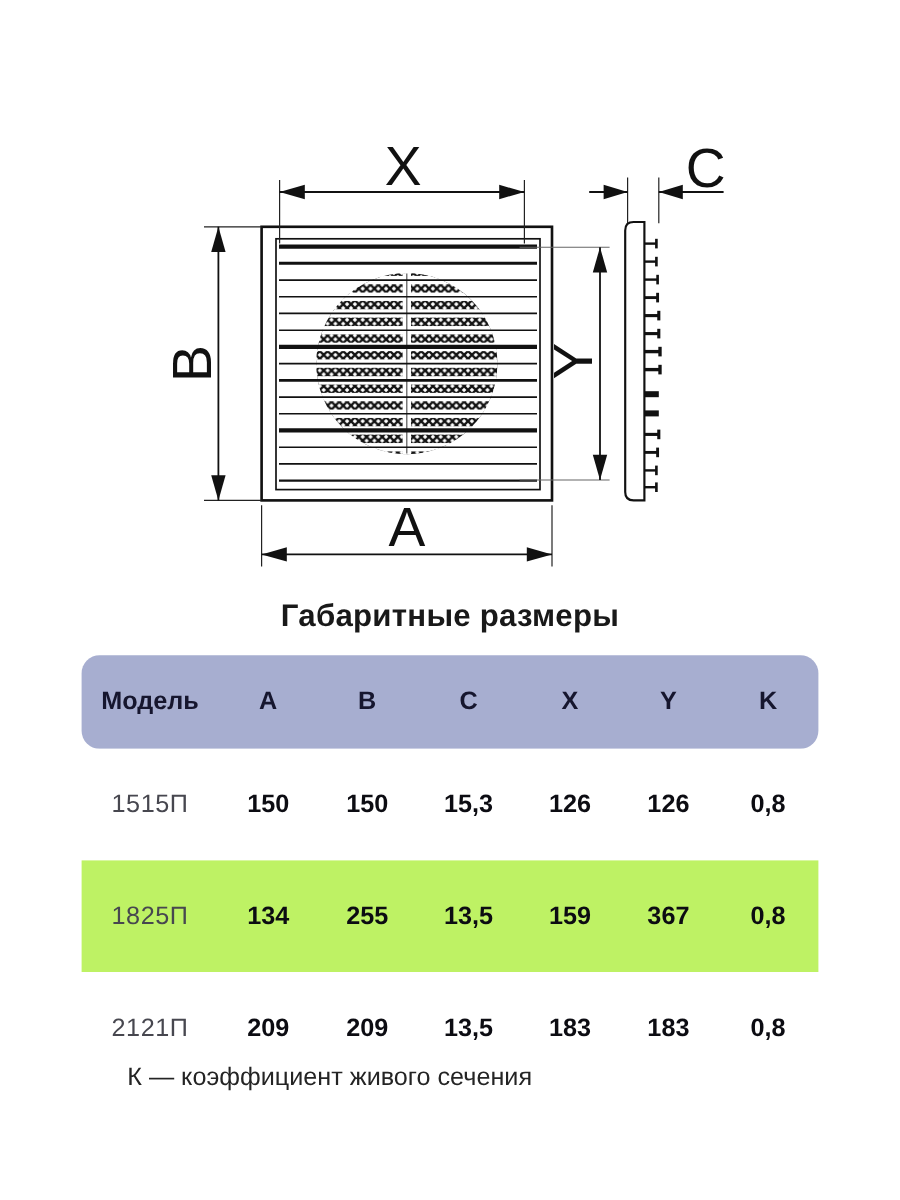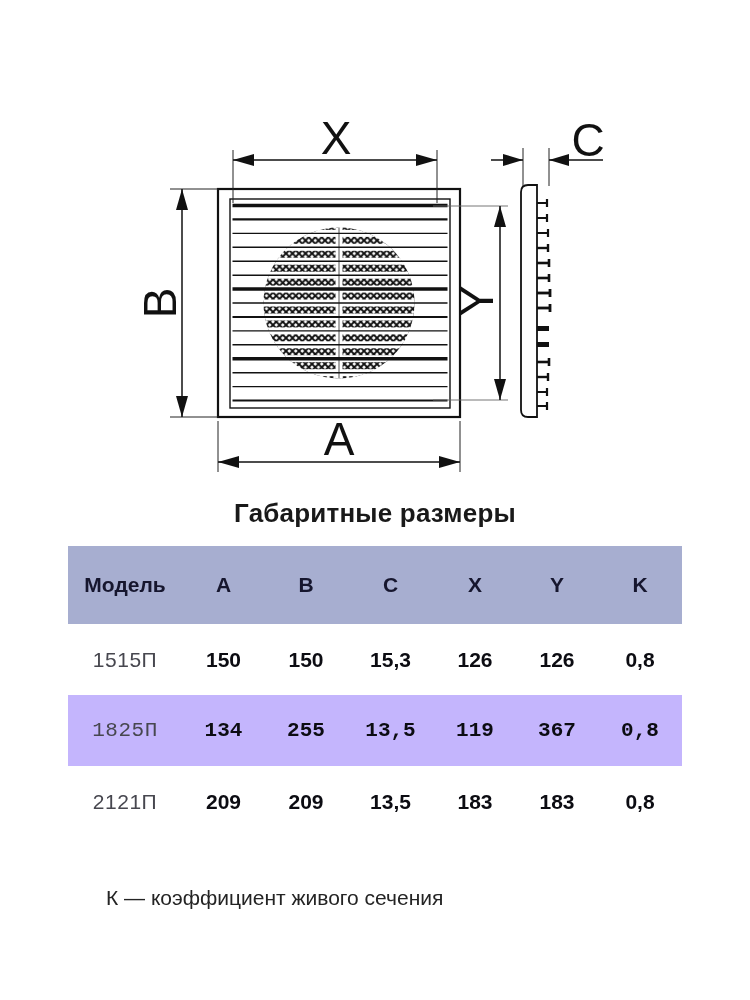--- a/index.html
+++ b/index.html
@@ -11,23 +11,23 @@
   .dim-label{font-family:"Liberation Sans",sans-serif;font-size:46px;fill:#111;}
   .table-title{
     position:absolute;left:0;top:498px;width:750px;text-align:center;
     font-size:26px;font-weight:bold;color:#191919;letter-spacing:.2px;
   }
   .dim-table{position:absolute;left:68px;top:546px;width:614px;}
   .t-row{
     display:grid;grid-template-columns:114px 83px 82px 87px 82px 82px 84px;
     align-items:center;width:614px;
   }
-  .t-row.header{height:78px;background:#a7aed0;}
-  .t-row.body{height:71px;background:#ffffff;}
-  .t-row.body.stripe{background:#c4b5fd;font-family:Liberation Mono, monospace;}
+  .t-row.header{height:78px;background:#a7aed0;border-radius:15px;}
+  .t-row.body{height:93px;background:#ffffff;}
+  .t-row.body.stripe{background:#bef264;}
   .t-cell{text-align:center;font-size:21px;}
   .t-cell.head{font-weight:bold;color:#16162e;}
   .t-cell.model{font-weight:normal;color:#47474f;letter-spacing:.5px;}
   .t-cell.val{font-weight:bold;color:#0c0c12;text-align:center;}
   .footnote{
     position:absolute;left:92px;top:886px;font-size:21px;color:#242424;margin-left:14px;
   }
 </style>
 </head>
 <body>
@@ -193,21 +193,21 @@
     <div class="t-cell val">126</div>
     <div class="t-cell val">126</div>
     <div class="t-cell val">0,8</div>
   </div>
 
   <div class="t-row body stripe">
     <div class="t-cell model">1825П</div>
     <div class="t-cell val">134</div>
     <div class="t-cell val">255</div>
     <div class="t-cell val">13,5</div>
-    <div class="t-cell val">119</div>
+    <div class="t-cell val">159</div>
     <div class="t-cell val">367</div>
     <div class="t-cell val">0,8</div>
   </div>
 
   <div class="t-row body">
     <div class="t-cell model">2121П</div>
     <div class="t-cell val">209</div>
     <div class="t-cell val">209</div>
     <div class="t-cell val">13,5</div>
     <div class="t-cell val">183</div>

